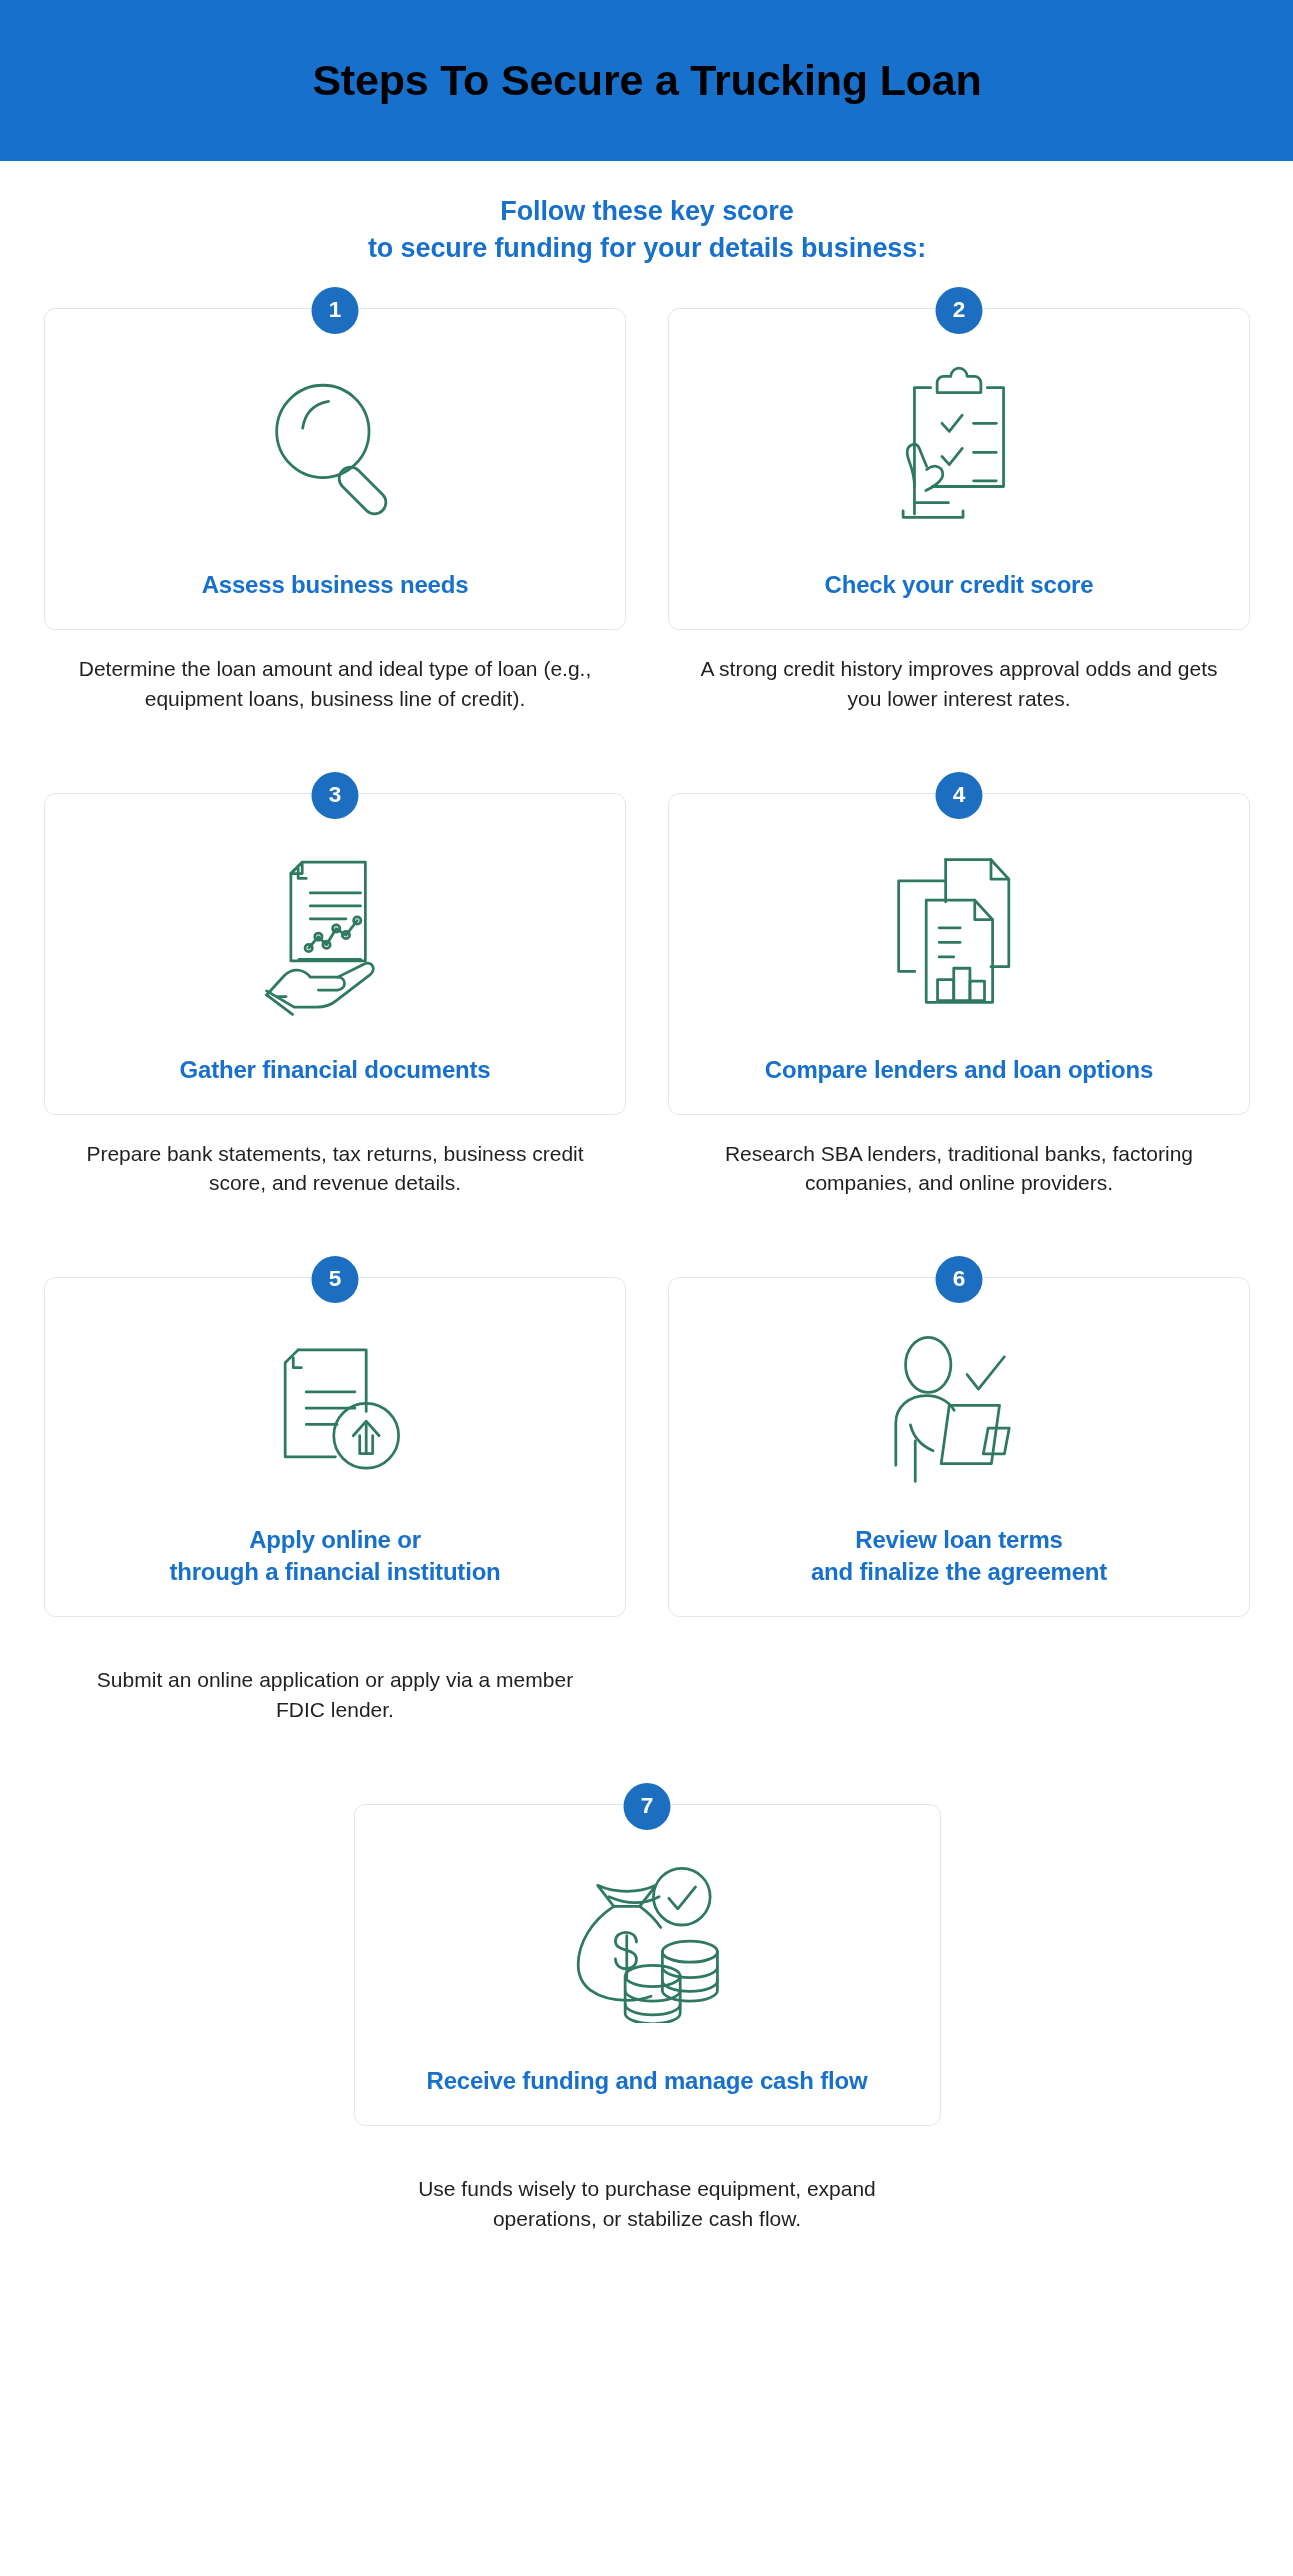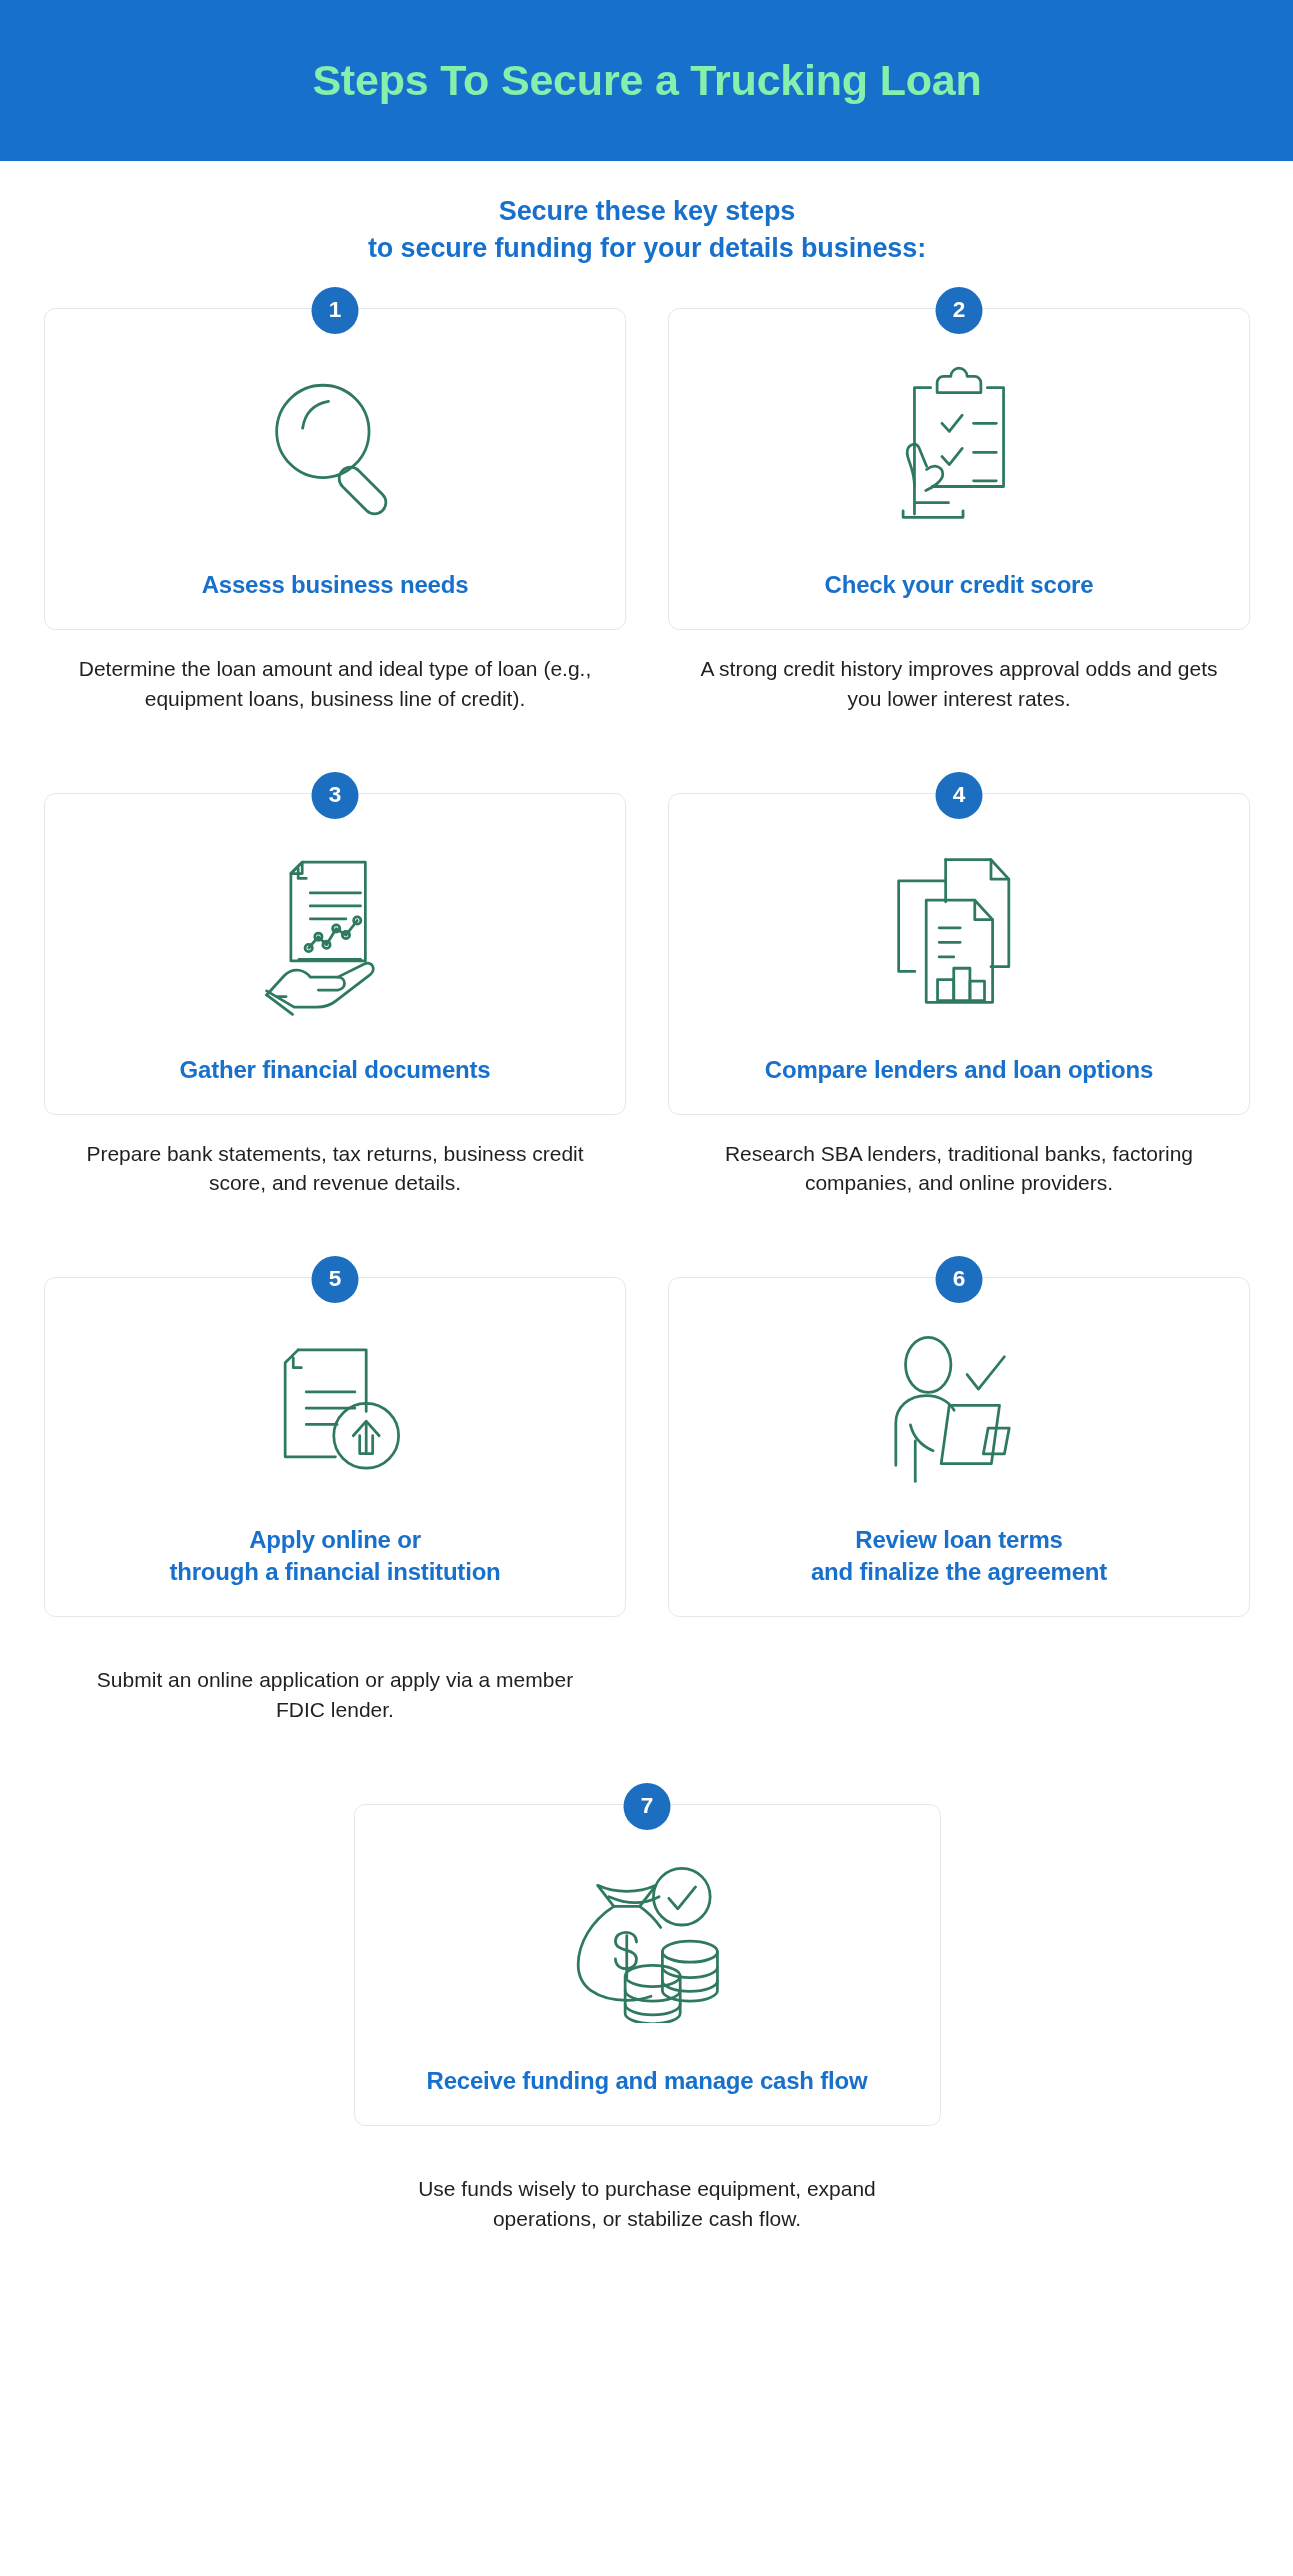--- a/index.html
+++ b/index.html
@@ -21,21 +21,21 @@
   .header-banner {
     width: 1294px;
     height: 161px;
     background: #1770cb;
     display: flex;
     align-items: center;
     justify-content: center;
   }
 
   .header-title {
-    color: #86efac;
+    color: #000000;
     font-size: 43px;
     font-weight: bold;
     letter-spacing: -0.2px;
     text-align: center;
     line-height: 1.1;
   }
 
   
   .subtitle-wrap {
     width: 1294px;
@@ -158,21 +158,21 @@
   .bottom-spacer { height: 105px; }
 </style>
 </head>
 <body>
 
 <div class="header-banner">
   <h1 class="header-title">Steps To Secure a Trucking Loan</h1>
 </div>
 
 <div class="subtitle-wrap">
-  <div class="subtitle-line">Secure these key steps</div>
+  <div class="subtitle-line">Follow these key score</div>
   <div class="subtitle-line">to secure funding for your details business:</div>
 </div>
 
 <div class="steps">
 
   <div class="row">
 
     <div class="step">
       <div class="card-holder">
         <div class="badge">1</div>

